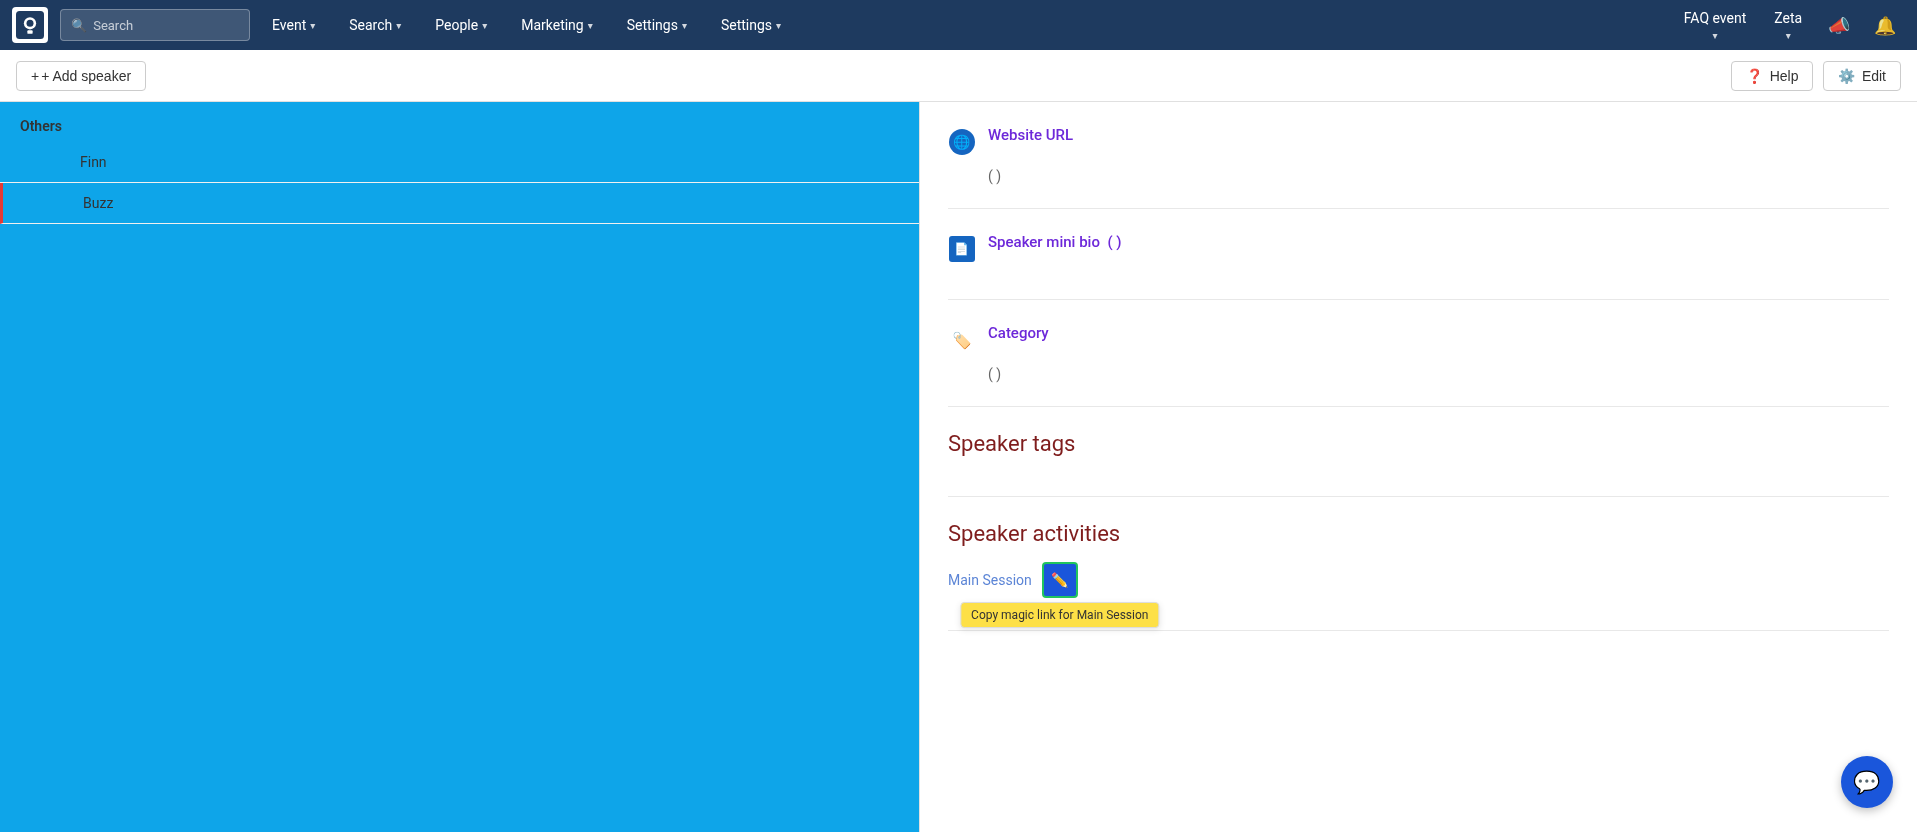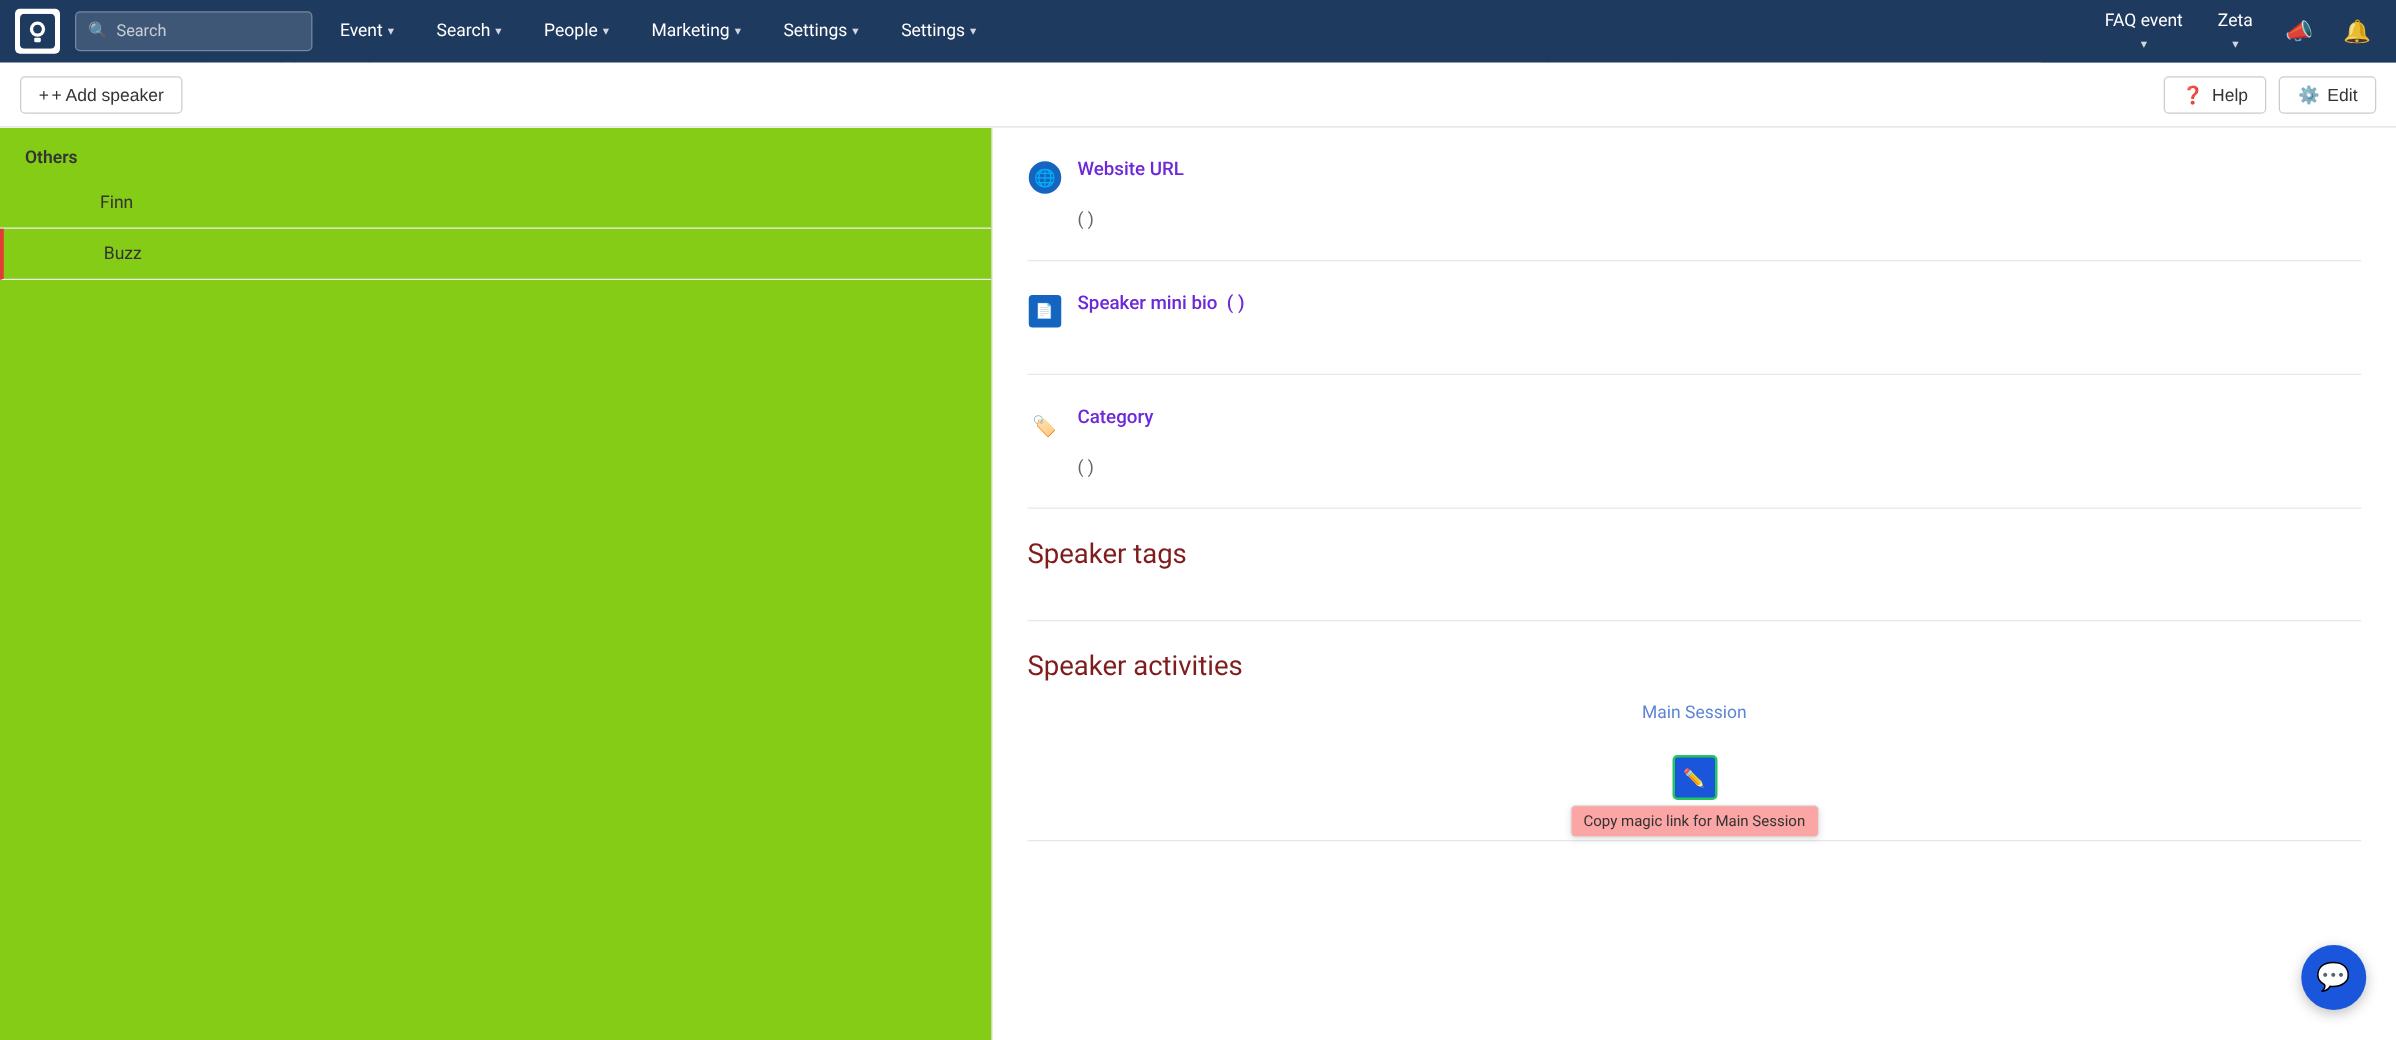--- a/index.html
+++ b/index.html
@@ -125,22 +125,22 @@
 
     
     .main {
       margin-top: 102px;
       display: flex;
       height: calc(100vh - 102px);
     }
 
     
     .left-panel {
-      width: 794px;
-      background: #84cc16;
+      width: 920px;
+      background: #0ea5e9;
       border-right: 1px solid #e0e0e0;
       overflow-y: auto;
     }
     .section-header {
       padding: 16px 20px 8px;
       font-size: 14px;
       font-weight: 600;
       color: #333;
     }
     .speaker-row {
@@ -228,23 +228,22 @@
       font-size: 22px;
       font-weight: 400;
       color: #7f1d1d;
       margin-bottom: 16px;
     }
 
     
     .activity-row {
       display: flex;
       align-items: center;
-      gap: 26px;
+      gap: 10px;
       margin-bottom: 8px;
-      flex-direction: column;
     }
     .main-session-link {
       color: #5c85d6;
       font-size: 14px;
       cursor: pointer;
       text-decoration: none;
     }
     .magic-link-btn {
       width: 36px; height: 36px;
       background: #1a56db;
@@ -254,21 +253,21 @@
       cursor: pointer;
       color: white;
       font-size: 14px;
       position: relative;
     }
     .tooltip {
       position: absolute;
       bottom: -32px;
       left: 50%;
       transform: translateX(-50%);
-      background: #fca5a5;
+      background: #fde047;
       border: 1px solid #ddd;
       border-radius: 4px;
       padding: 5px 10px;
       font-size: 12px;
       white-space: nowrap;
       color: #333;
       box-shadow: 0 2px 6px rgba(0,0,0,0.1);
       pointer-events: none;
       z-index: 200;
     }

